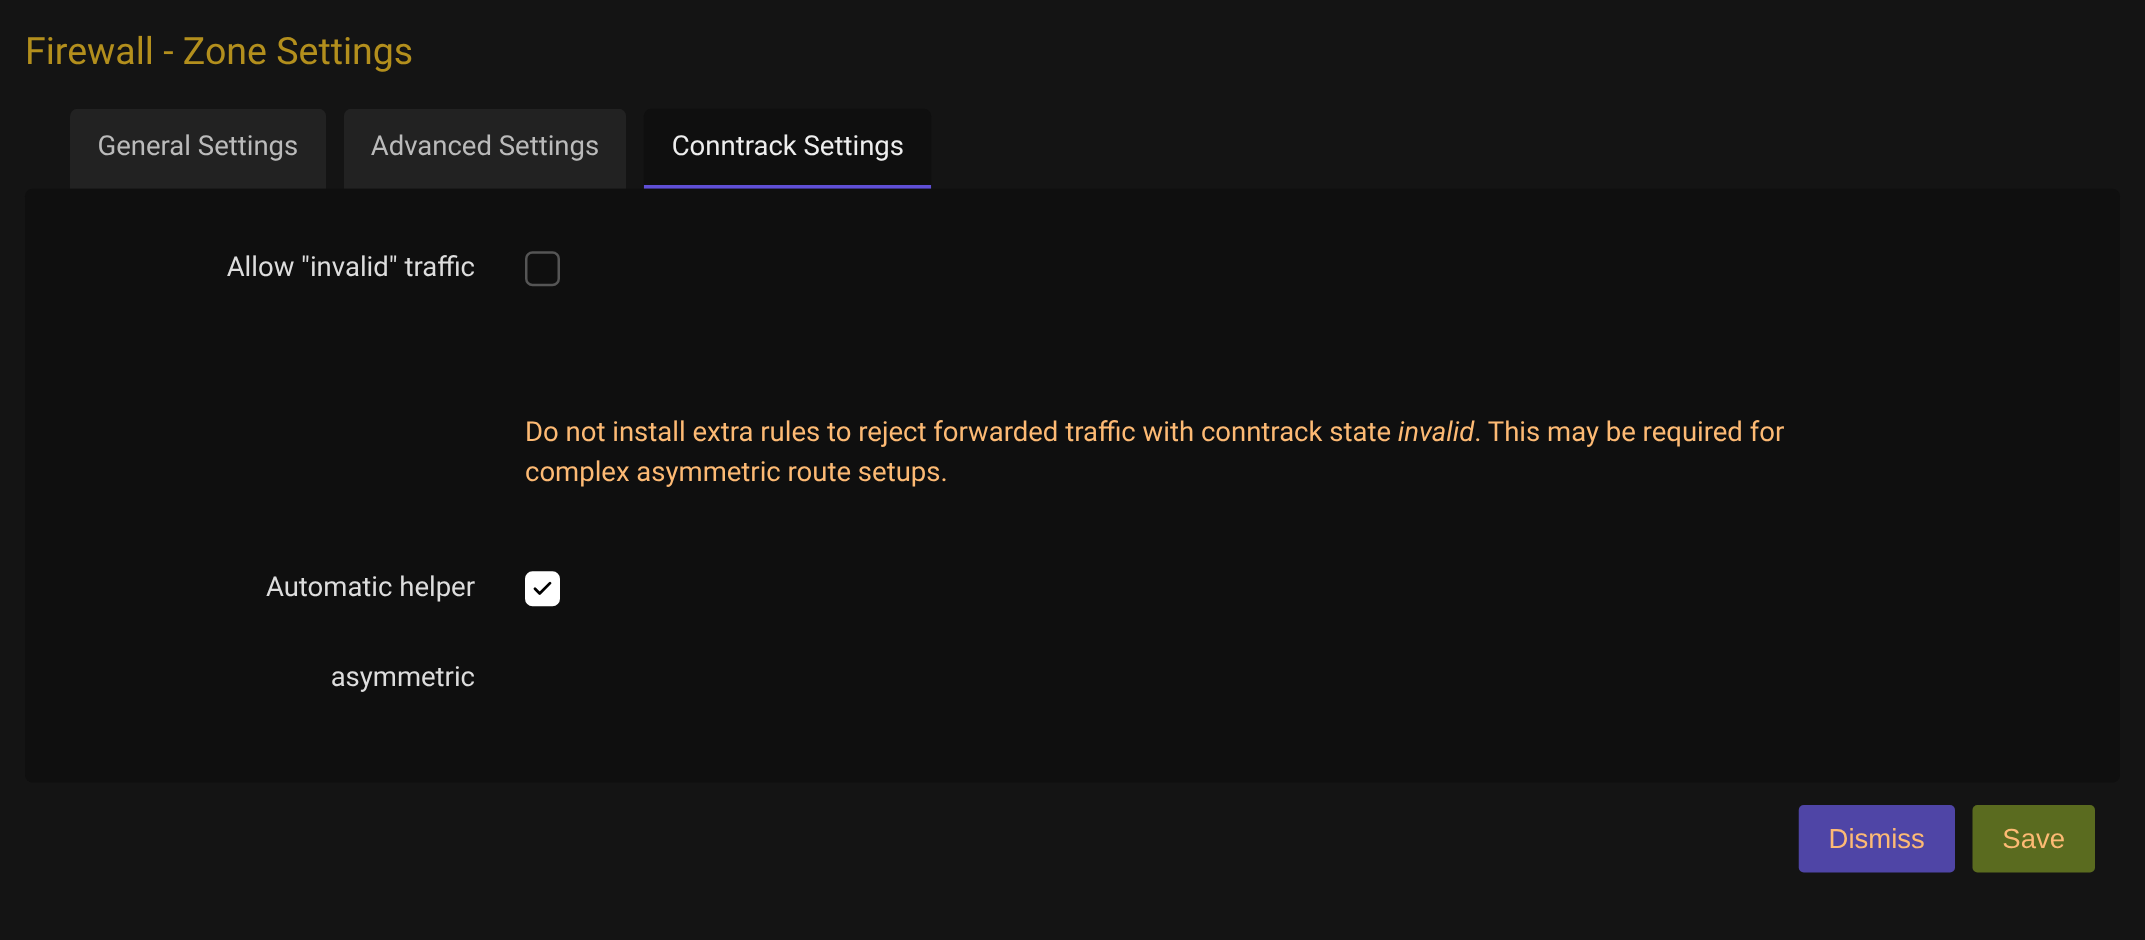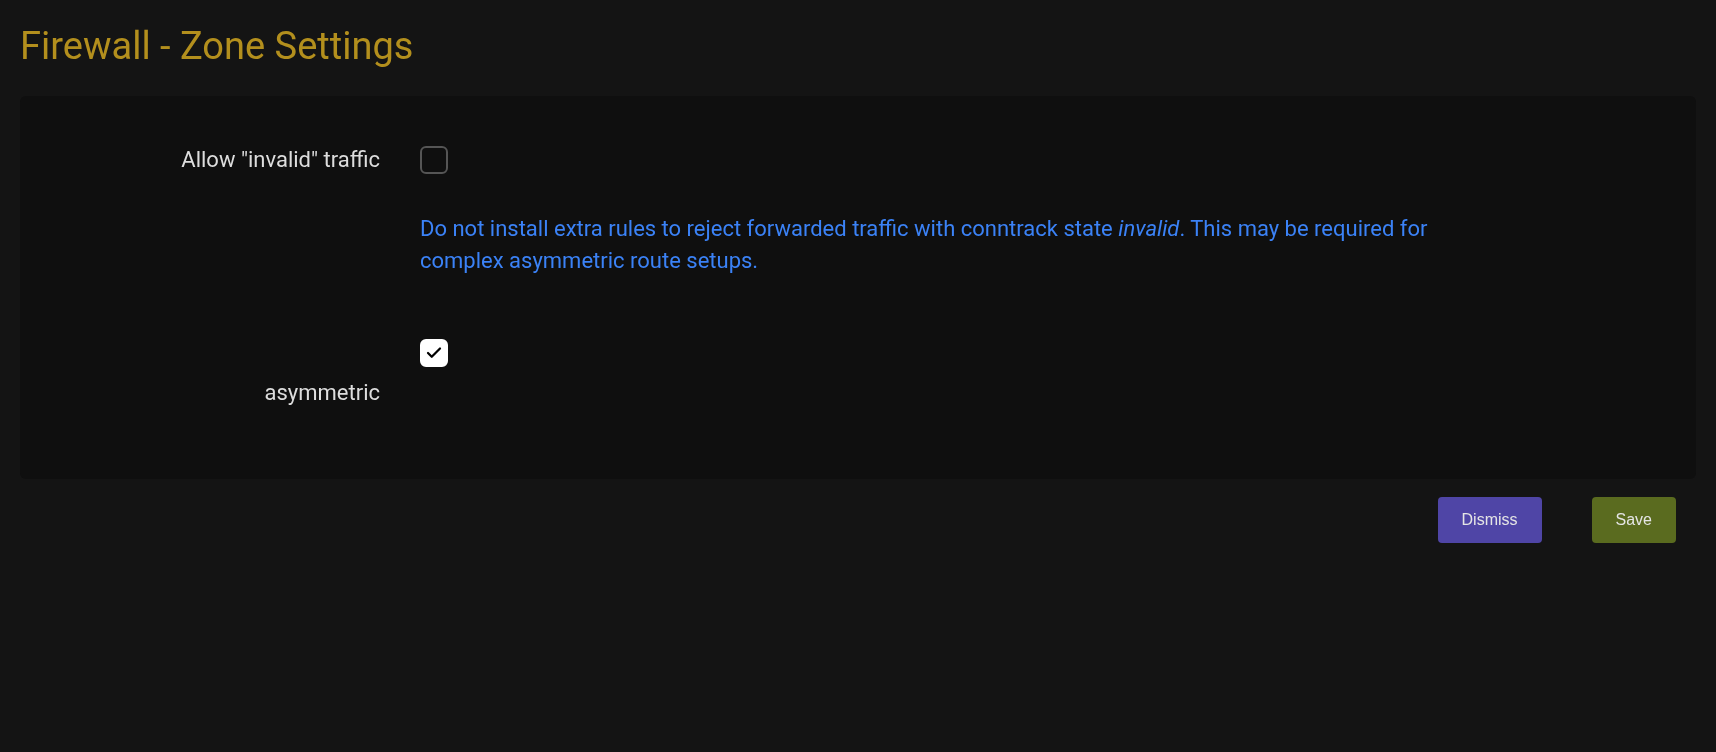--- a/index.html
+++ b/index.html
@@ -6,21 +6,21 @@
   body {
     background: #141414;
     color: #bbb;
     font-family: -apple-system, BlinkMacSystemFont, "Segoe UI", Roboto, sans-serif;
     width: 1716px;
     height: 752px;
     overflow: hidden;
   }
   .page-title {
     color: #b38f1d;
-    font-size: 38px;
+    font-size: 30px;
     font-weight: 400;
     padding: 24px 20px 28px 20px;
   }
   .main-area {
     padding: 0 20px;
   }
   .tabs {
     display: flex;
     gap: 14px;
     padding-left: 36px;
@@ -81,79 +81,84 @@
   }
   .checkbox.checked svg {
     display: block;
   }
   .checkbox svg {
     display: none;
     width: 18px;
     height: 18px;
   }
   .desc {
-    margin-top: 30px;
+    margin-top: 92px;
     max-width: 1080px;
-    color: #3b82f6;
+    color: #fdba74;
   }
   .desc-inline {
     color: #888;
     max-width: 1080px;
   }
   .invalid-word {
     font-style: italic;
   }
   .footer {
     display: flex;
     justify-content: flex-end;
     gap: 14px;
     padding: 18px 20px 0 0;
   }
   .btn {
-    font-size: 16px;
+    font-size: 22px;
     padding: 14px 24px;
     border-radius: 4px;
-    color: #e5e5e5;
+    color: #fdba74;
     cursor: pointer;
     border: none;
   }
   .btn-dismiss {
     background: #4f45a6;
   }
   .btn-save {
     background: #5a6b1f;
-    margin-left: 36px;
   }
 </style>
 </head>
 <body>
 
 <div class="page-title">Firewall - Zone Settings</div>
 
 <div class="main-area">
 
+  <div class="tabs">
+    <div class="tab">General Settings</div>
+    <div class="tab">Advanced Settings</div>
+    <div class="tab active">Conntrack Settings</div>
+  </div>
 
   <div class="panel">
 
     <div class="row">
       <div class="label-col">Allow "invalid" traffic</div>
       <div class="control-col">
         <div class="checkbox">
           
         </div>
         <div class="desc">
           <span>Do not install extra rules to reject forwarded traffic with conntrack state </span><span class="invalid-word">invalid</span><span>. This may be required for complex asymmetric route setups.</span>
         </div>
       </div>
     </div>
 
     <div style="height:40px"></div>
 
     <div class="row">
       <div class="label-col">
+        <div>Automatic helper</div>
         <div style="height:40px"></div>
         <div>asymmetric</div>
       </div>
       <div class="control-col">
         <div class="checkbox checked">
           <svg viewBox="0 0 24 24">
               <path d="M4 12l5 5L20 6" stroke="#000" stroke-width="3" fill="none" stroke-linecap="round" stroke-linejoin="round"></path>
             </svg>
         </div>
         <div style="height:40px"></div>

